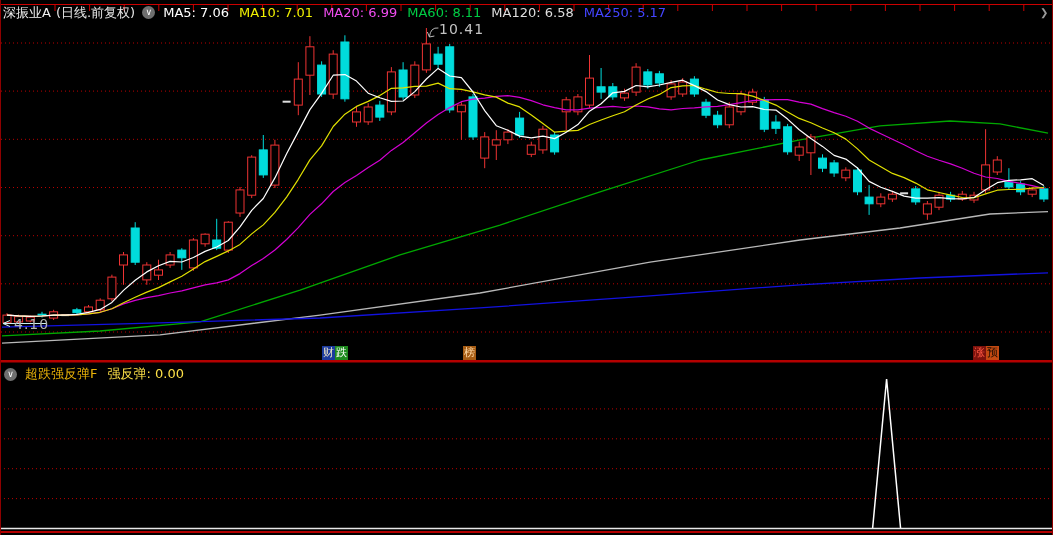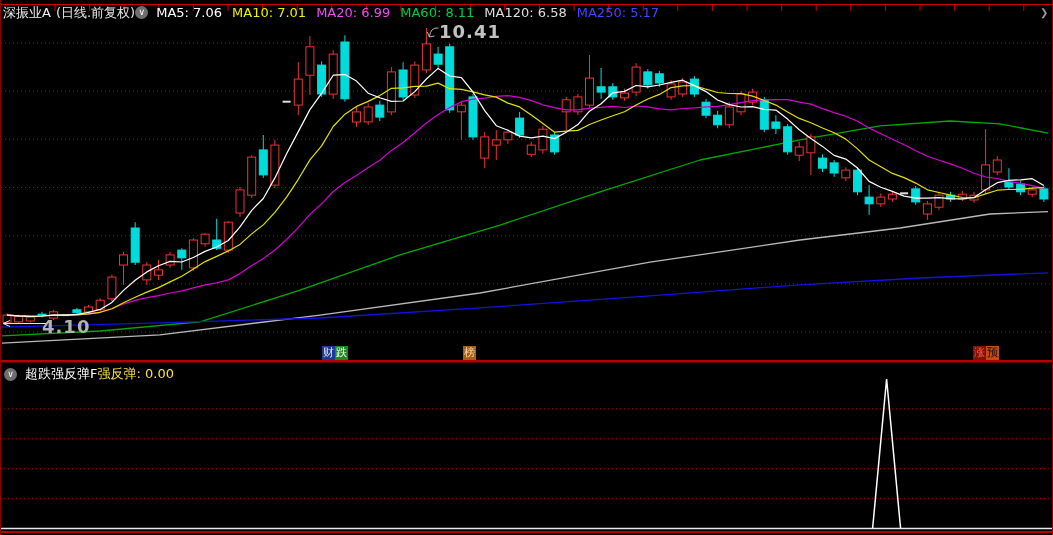--- a/index.html
+++ b/index.html
@@ -6,37 +6,37 @@
   .screen{
     position:relative;width:1053px;height:535px;background:#000;overflow:hidden;
     font-family:"DejaVu Sans","Liberation Sans",sans-serif;
   }
   #chartSvg{position:absolute;left:0;top:0;}
   .hdr{
     position:absolute;left:3px;top:4px;height:17px;display:flex;align-items:center;
     white-space:nowrap;font-size:13px;z-index:5;
   }
   .title{color:#f0f0f0;margin-right:5px;}
-  .period{color:#e6e6e6;}
+  .period{color:#e6e6e6;margin-right:7px;}
   .cicon{
     width:13px;height:13px;border-radius:50%;background:#6f6f6f;color:#fff;
     font-size:9px;line-height:12px;text-align:center;display:inline-block;margin-right:8px;
     flex:0 0 auto;
   }
   .mal{margin-right:10px;text-align:center;}
-  .annot{position:absolute;font-size:18px;color:#c2c2c2;z-index:4;letter-spacing:1px;font-weight:bold;}
+  .annot{position:absolute;font-size:14px;color:#c2c2c2;z-index:4;letter-spacing:1px;}
   .chip{
     position:absolute;top:346px;width:13px;height:14px;font-size:11px;line-height:14px;
     text-align:center;z-index:4;
   }
   .subhdr{
     position:absolute;left:4px;top:365px;height:18px;display:flex;align-items:center;
     font-size:13px;z-index:5;white-space:nowrap;
   }
-  .subname{color:#ffffff;}
+  .subname{color:#eab308;margin-right:10px;}
   .subval{color:#fde047;}
   .corner{
     position:absolute;left:1040px;top:7px;color:#9a9a9a;font-size:10px;z-index:5;
   }
 </style>
 </head>
 <body>
 
 <div class="screen">
 
@@ -279,21 +279,21 @@
 
   <div class="hdr">
     <span class="title">深振业A</span>
     <span class="period">(日线.前复权)</span>
     <span class="cicon">∨</span>
     <span id="maLabels"><span class="mal" style="color: rgb(255, 255, 255);">MA5: 7.06</span><span class="mal" style="color: rgb(240, 240, 0);">MA10: 7.01</span><span class="mal" style="color: rgb(240, 76, 240);">MA20: 6.99</span><span class="mal" style="color: rgb(0, 204, 68);">MA60: 8.11</span><span class="mal" style="color: rgb(222, 222, 222);">MA120: 6.58</span><span class="mal" style="color: rgb(68, 68, 255);">MA250: 5.17</span></span>
   </div>
 
   <div class="annot" style="left:439px;top:21px;">10.41</div>
 
-  <div class="annot" style="left:14px;top:316px;color:#b2b2b2;margin-left:28px;">4.10</div>
+  <div class="annot" style="left:14px;top:316px;color:#b2b2b2;">4.10</div>
 
   <div id="watermarks">
       <span class="chip" style="left: 322px; background: rgb(27, 58, 158); color: rgb(239, 230, 198);">财</span>
       <span class="chip" style="left: 335px; background: rgb(30, 138, 30); color: rgb(255, 255, 255);">跌</span>
       <span class="chip" style="left: 463px; background: rgb(166, 92, 20); color: rgb(255, 217, 166);">榜</span>
       <span class="chip" style="left: 973px; background: rgb(124, 18, 12); color: rgb(255, 89, 68);">涨</span>
       <span class="chip" style="left: 986px; background: rgb(196, 74, 18); color: rgb(28, 12, 0);">预</span>
     </div>
 
   <div class="subhdr">

